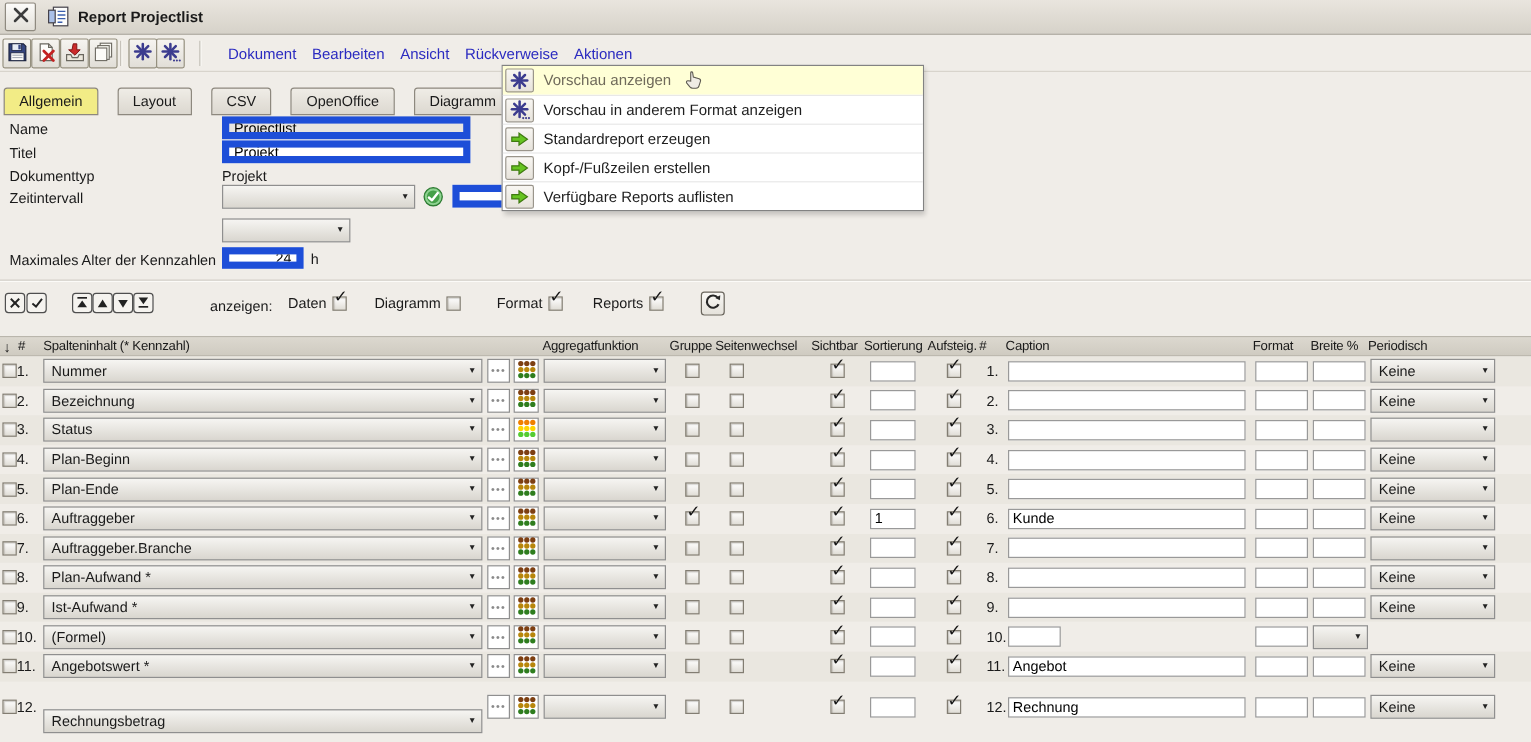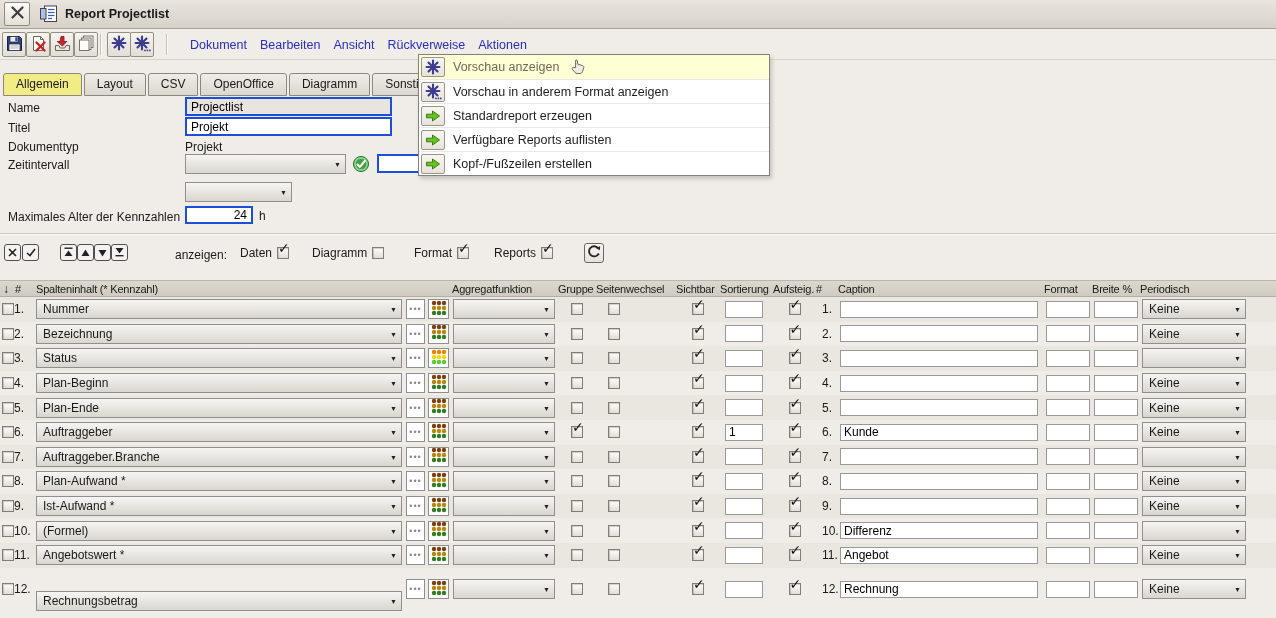--- a/index.html
+++ b/index.html
@@ -30,29 +30,29 @@
                  border:1px solid #828282; z-index:60; box-shadow:2px 3px 4px rgba(0,0,0,.18); }
   .menu-item { height:24px; display:flex; align-items:center; gap:8px; padding:0 6px 0 2px;
                border-top:1px solid #e8e8e8; font-size:12.5px; color:#1e1e1e; background:#fff; cursor:pointer; }
   .menu-item:first-child { border-top:none; }
   .menu-item.hl { background:#ffffd6; color:#6f6a5a; }
   .mi-icon { width:24px; height:20px; border:1px solid #9a958b; border-radius:2px; flex:0 0 auto;
              background:linear-gradient(#f8f6f2,#e7e3db); display:flex; align-items:center; justify-content:center; }
   .mi-hand { margin-left:4px; display:flex; }
 
   
-  .tabs { position:absolute; left:3px; top:73px; display:flex; gap:2px; z-index:5; }
+  .tabs { position:absolute; left:3px; top:73px; display:flex; gap:16px; z-index:5; }
   .tab { height:23px; line-height:21px; padding:0 12px; border:1px solid #8d887e; border-radius:3px 3px 0 0;
          background:linear-gradient(#efece6,#dcd8d0); font-size:12px; cursor:pointer; white-space:nowrap; }
   .tab.active { background:#f2ec86; }
 
   
   .flabel { position:absolute; left:8px; white-space:nowrap; }
   .fval { position:absolute; white-space:nowrap; }
-  input.fld { position:absolute; border:2px solid #1d4ed8; font-family:"Liberation Sans",sans-serif;
+  input.fld { position:absolute; border:6px solid #1d4ed8; font-family:"Liberation Sans",sans-serif;
               font-size:12px; padding:0 4px; height:19px; background:#fff; }
   input.fld.ro { background:#e8e5e0; }
   .sel { position:relative; height:20px; background:linear-gradient(#f6f5f2,#d9d6cf); border:1px solid #8f8f8f;
          display:flex; align-items:center; font-size:12px; padding:0 16px 0 6px; cursor:pointer; overflow:hidden; }
   .sel .arr { position:absolute; right:4px; top:50%; transform:translateY(-50%); font-size:7px; color:#222; }
   .sel.abs { position:absolute; }
   .okicon { position:absolute; display:flex; }
 
   
   .divider { position:absolute; left:0; top:233px; width:1276px; height:2px;
@@ -1012,23 +1012,20 @@
       </div>
       <div class="cell" style="justify-content: center;">
         <span class="cb">
           <i class="mark">✓</i>
         </span>
       </div>
       <div class="cell" style="padding-left: 6px;">
         <span class="rownum">10.</span>
       </div>
       <div class="cell" style="padding-left: 2px;">
-        <input class="tinput" type="text" value="Differenz" style="width: 198px;">
-      </div>
-      <div class="cell" style="padding-left: 2px;">
         <input class="tinput" type="text" style="width: 44px;">
       </div>
       <div class="cell" style="padding-left: 2px;">
         <input class="tinput" type="text" style="width: 44px;">
       </div>
       <div class="cell" style="padding-left: 2px;">
         <div class="sel" style="width: 104px;">
           <span></span>
           <span class="arr">▼</span>
         </div>
@@ -1234,29 +1231,29 @@
         </svg>
       </span>
       <span>Standardreport erzeugen</span>
     </div>
     <div class="menu-item">
       <span class="mi-icon">
         <svg width="16" height="16" viewBox="0 0 16 16">
           <path d="M1.5 6.2 h6 V3 L14.5 8 7.5 13 V9.8 h-6 z" fill="#66c421" stroke="#3f7a10"></path>
         </svg>
       </span>
-      <span>Verfügbare Reports auflisten</span>
+      <span>Kopf-/Fußzeilen erstellen</span>
     </div>
     <div class="menu-item">
       <span class="mi-icon">
         <svg width="16" height="16" viewBox="0 0 16 16">
           <path d="M1.5 6.2 h6 V3 L14.5 8 7.5 13 V9.8 h-6 z" fill="#66c421" stroke="#3f7a10"></path>
         </svg>
       </span>
-      <span>Kopf-/Fußzeilen erstellen</span>
+      <span>Verfügbare Reports auflisten</span>
     </div>
   </div>
 
 <div class="show-item" style="left: 240px;">
     <span>Daten</span>
     <span class="cb">
       <i class="mark">✓</i>
     </span>
   </div>
 <div class="show-item" style="left: 312px;">

